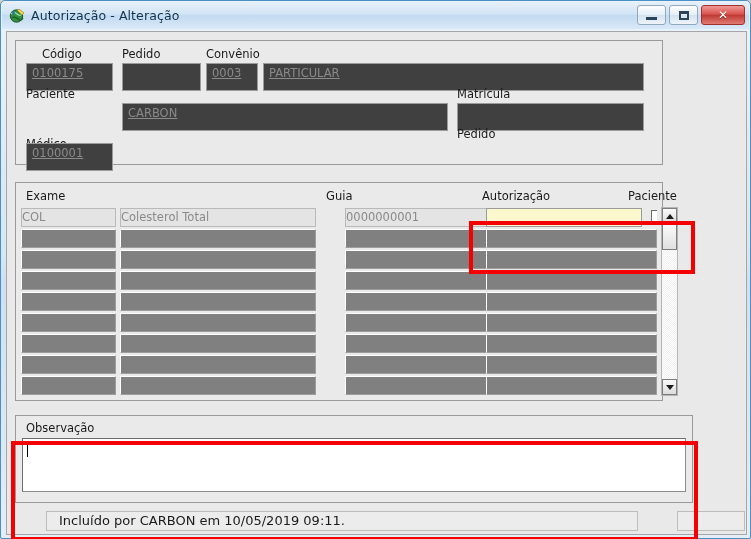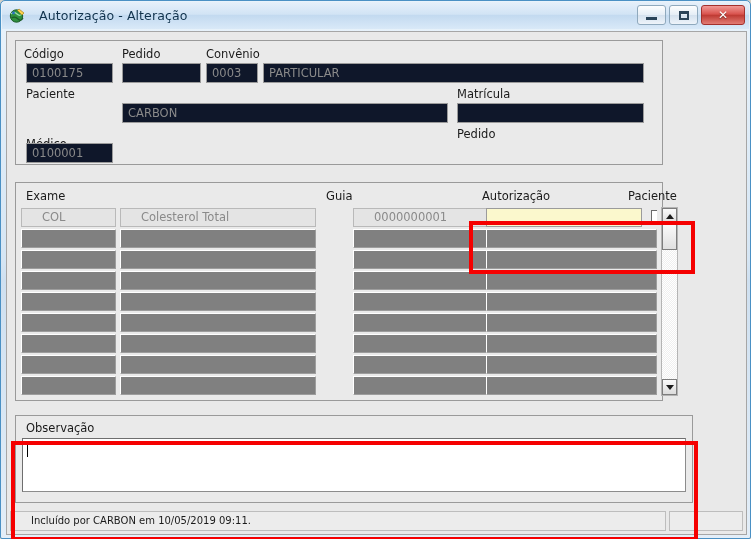--- a/index.html
+++ b/index.html
@@ -19,21 +19,21 @@
     border-radius: 5px 5px 2px 2px;
     padding: 0;
   }
 
   
   .titlebar {
     position: absolute; left: 1px; top: 1px;
     width: 747px; height: 27px;
     background: linear-gradient(180deg,#e6f0fa 0%,#d2e4f5 45%,#c3daf0 50%,#d9e9f8 100%);
     border-radius: 4px 4px 0 0;
-    display: flex; align-items: center; gap: 8px;
+    display: flex; align-items: center;
   }
   .title-icon {
     width: 18px; height: 18px; margin-left: 6px; margin-right: 5px;
     position: relative; flex: none;
   }
   .title-text {
     font-size: 12.5px; color: #11334d; letter-spacing: 0.1px;
     white-space: nowrap;
   }
   .win-btns {
@@ -77,51 +77,51 @@
   #gb-side   { left: 664px; top: 8px; width: 68px; height: 132px; }
   #gb-obs    { left: 8px; top: 383px; width: 678px; height: 88px; }
 
   .field-label {
     position: absolute;
     font-size: 11.5px; color: #1a1a1a;
     white-space: nowrap;
   }
   .tb {
     position: absolute;
-    background: #0f172a;
+    background: #404040;
     border: 1px solid #9b9b9b;
     font-size: 11.5px;
     color: #8a8a8a;
     line-height: 18px;
     padding-left: 5px;
-    height: 20px;
-    overflow: hidden; white-space: nowrap;
+    height: 28px;
+    overflow: hidden; white-space: nowrap; text-decoration: underline;
   }
 
   
   .grid {
     position: absolute; left: 5px; top: 24px;
     width: 636px; height: 189px;
     background: #eaeaea;
     overflow: hidden;
   }
   .grid-row { position: absolute; left: 0; width: 636px; height: 21px; }
   .cell {
     position: absolute; top: 1px; height: 19px;
     background: #808080;
     border: 1px solid #ffffff;
     border-right-color: #9d9d9d; border-bottom-color: #9d9d9d;
     font-size: 11.5px; color: #7b7b7b;
-    line-height: 17px; padding-left: 20px;
+    line-height: 17px; padding-left: 0;
     overflow: hidden; white-space: nowrap;
   }
   .cell.filled { background: #e4e4e4; border-color: #b9b9b9; color: #8a8a8a; }
   .cell.c0 { left: 0px;   width: 95px; }
   .cell.c1 { left: 99px;  width: 196px; }
-  .cell.c2 { left: 332px; width: 174px; }
+  .cell.c2 { left: 324px; width: 174px; }
   .cell.c3 { left: 465px; width: 171px; }
   .cell.auth {
     background: #fbf8cd; border: 1px solid #9b9b9b; color: #333;
   }
 
   
   .vscroll {
     position: absolute; left: 645px; top: 24px;
     width: 17px; height: 189px;
     background: repeating-conic-gradient(#efefef 0% 25%, #ffffff 0% 50%) 0 0/2px 2px;
@@ -176,23 +176,23 @@
   
   .statusbar {
     position: absolute; left: 3px; bottom: 3px;
     width: 735px; height: 20px;
     display: flex; gap: 3px;
   }
   .status-panel {
     height: 20px;
     background: #ececec;
     border: 1px solid #bdbdbd;
-    font-size: 10px; color: #1a1a1a;
-    line-height: 18px; padding-left: 20px;
-    overflow: hidden; white-space: nowrap;
+    font-size: 13px; color: #1a1a1a;
+    line-height: 18px; padding-left: 12px;
+    overflow: hidden; white-space: nowrap; margin-left: 36px;
   }
   .status-panel.main { width: 656px; }
   .status-panel.right { width: 74px; }
 
   
   .redbox {
     position: absolute;
     border: 4px solid #f50000;
     pointer-events: none;
   }
@@ -224,21 +224,21 @@
       </div>
       <div class="win-btn close">
         <span>✕</span>
       </div>
     </div>
   </div>
 
   <div class="client">
 
     <div class="groupbox" id="gb-header">
-      <span class="field-label" style="left:8px; top:6px;">Código</span>
+      <span class="field-label" style="left:26px; top:6px;">Código</span>
       <span class="field-label" style="left:106px;top:6px;">Pedido</span>
       <span class="field-label" style="left:190px;top:6px;">Convênio</span>
       <div class="tb" style="left:10px; top:22px; width:87px;">0100175</div>
       <div class="tb" style="left:106px;top:22px; width:79px;"></div>
       <div class="tb" style="left:190px;top:22px; width:52px;">0003</div>
       <div class="tb" style="left:247px;top:22px; width:381px;">PARTICULAR</div>
 
       <span class="field-label" style="left:10px; top:46px;text-align:center;">Paciente</span>
       <span class="field-label" style="left:441px;top:46px;">Matrícula</span>
       <div class="tb" style="left:106px;top:62px; width:326px;">CARBON</div>

